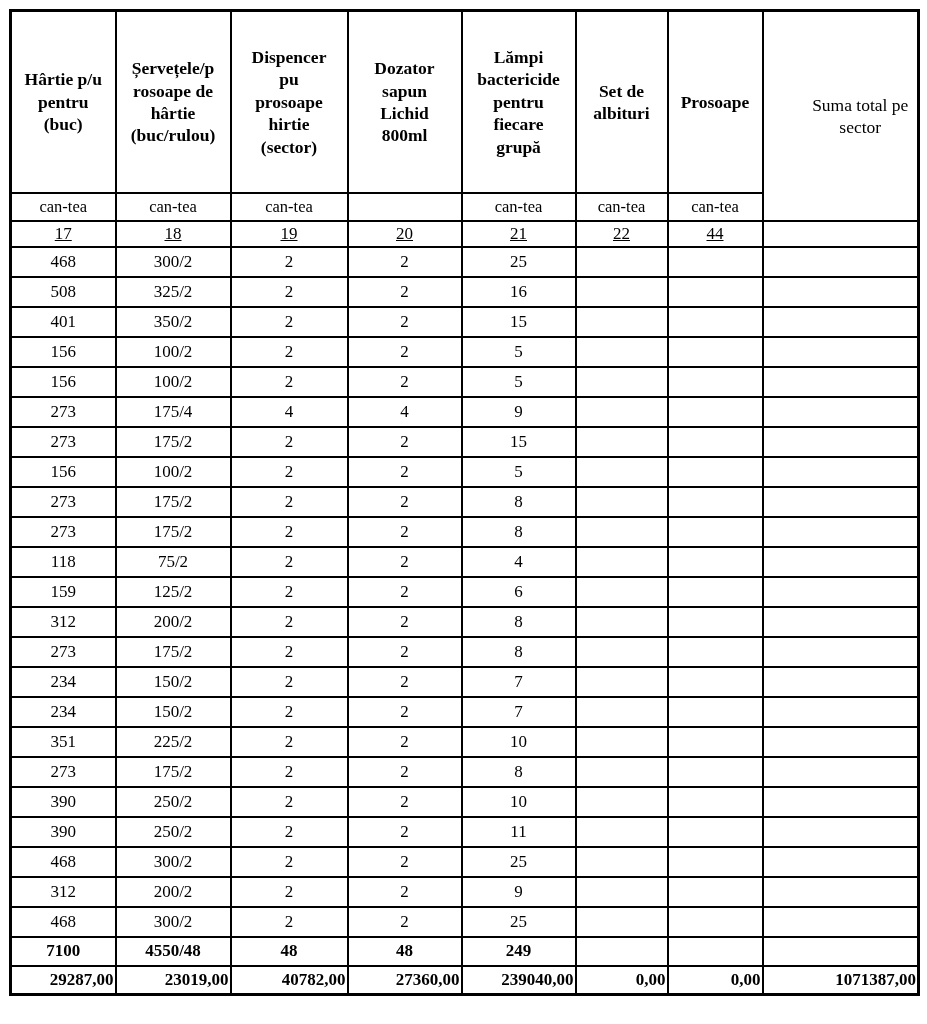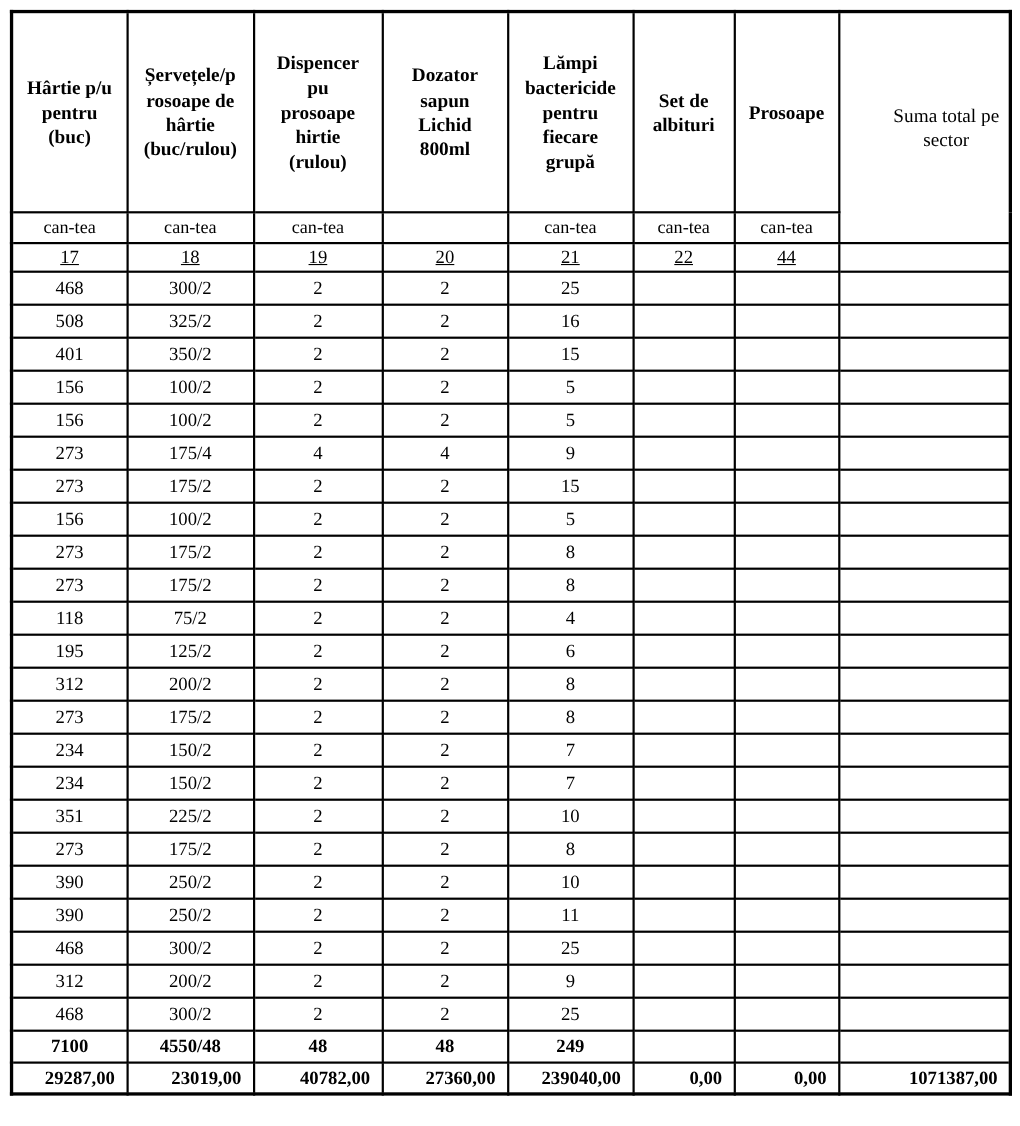--- a/index.html
+++ b/index.html
@@ -53,21 +53,21 @@
   }
   tr.totals-row td {
     height: 25px;
     font-weight: bold;
     border-radius: 8px;
   }
   tr.money-row td {
     height: 24px;
     font-weight: bold;
     text-align: right;
-    padding-right: 10px;
+    padding-right: 1px;
   }
 </style>
 </head>
 <body>
 
 <div class="page">
   <table class="supplies">
     <colgroup>
       <col style="width:105px">
       <col style="width:115px">
@@ -84,21 +84,21 @@
 pentru
 (buc)</th>
         <th>Șervețele/p
 rosoape de
 hârtie
 (buc/rulou)</th>
         <th>Dispencer
 pu
 prosoape
 hirtie
-(rulou)</th>
+(sector)</th>
         <th>Dozator
 sapun
 Lichid
 800ml</th>
         <th>Lămpi
 bactericide
 pentru
 fiecare
 grupă</th>
         <th>Set de
@@ -232,21 +232,21 @@
           <td>118</td>
           <td>75/2</td>
           <td>2</td>
           <td>2</td>
           <td>4</td>
           <td></td>
           <td></td>
           <td></td>
         </tr>
         <tr>
-          <td>195</td>
+          <td>159</td>
           <td>125/2</td>
           <td>2</td>
           <td>2</td>
           <td>6</td>
           <td></td>
           <td></td>
           <td></td>
         </tr>
         <tr>
           <td>312</td>

